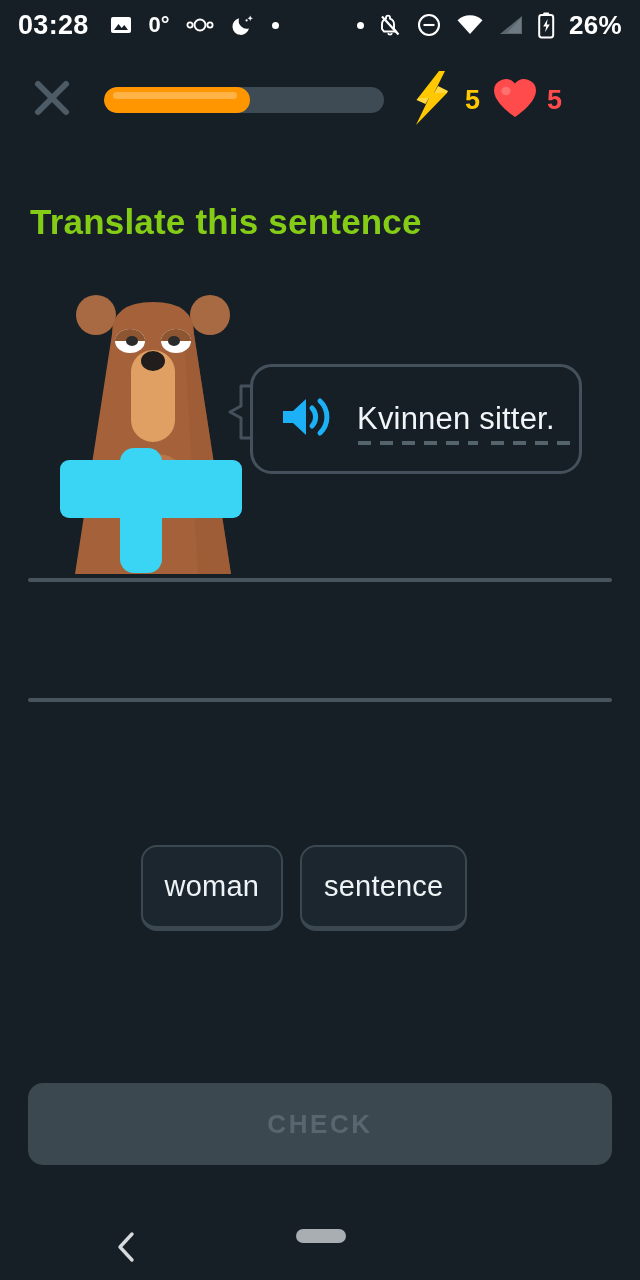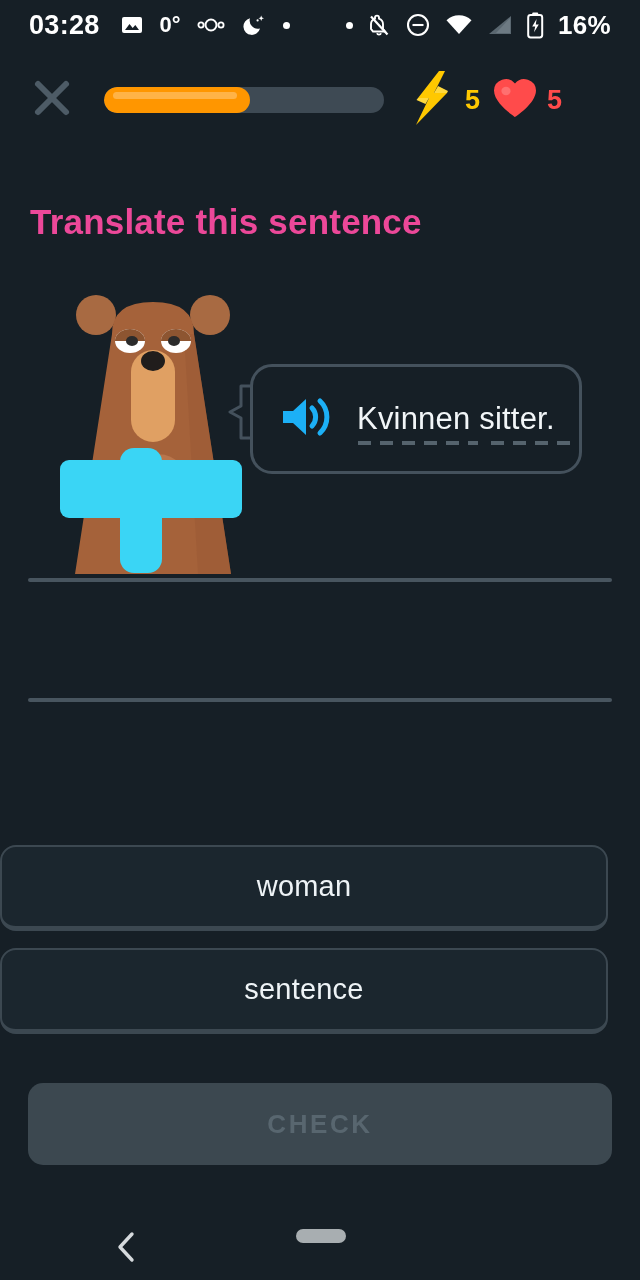--- a/index.html
+++ b/index.html
@@ -7,21 +7,21 @@
     width:640px; height:1280px;
     background:#161f26;
     font-family:"Liberation Sans", sans-serif;
     overflow:hidden;
   }
   .screen { position:relative; width:640px; height:1280px; background:#161f26; }
 
   
   .statusbar {
     position:absolute; top:0; left:0; width:640px; height:50px;
-    display:flex; align-items:center; padding:0 29px;
+    display:flex; align-items:center; padding:0 18px;
     color:#ffffff;
   }
   .sb-time { font-size:27px; font-weight:bold; letter-spacing:.3px; }
   .sb-left { display:flex; align-items:center; gap:16px; margin-left:20px; }
   .sb-right { display:flex; align-items:center; gap:14px; margin-left:auto; }
   .sb-temp { font-size:22px; font-weight:600; }
   .sb-batt-pct { font-size:26px; font-weight:bold; letter-spacing:.3px; }
   .ico { display:block; }
   .dot-ico { width:7px; height:7px; border-radius:50%; background:#fff; }
 
@@ -45,21 +45,21 @@
     background:rgba(255,255,255,.28); border-radius:4px;
   }
   .stat-group { display:flex; align-items:center; gap:9px; margin-left:12px; }
   .stat-num { font-size:27px; font-weight:bold; }
   .num-gem { color:#ffc800; }
   .num-heart { color:#ff4b4b; }
 
   
   .title {
     position:absolute; top:202px; left:30px;
-    font-size:35px; font-weight:bold; color:#ec4899; letter-spacing:.2px;
+    font-size:35px; font-weight:bold; color:#84cc16; letter-spacing:.2px;
   }
 
   
   .scene { position:absolute; top:288px; left:0; width:640px; height:300px; }
   .bear { position:absolute; left:58px; top:0; }
   .bubble {
     position:absolute; left:250px; top:76px;
     width:332px; height:110px;
     border:3px solid #44515c; border-radius:22px;
     display:flex; align-items:center; padding-left:26px;
@@ -80,21 +80,21 @@
   .ans-line {
     position:absolute; left:28px; width:584px; height:4px;
     background:#48555f; border-radius:2px;
   }
   .ans-line-1 { top:578px; }
   .ans-line-2 { top:698px; }
 
   
   .wordbank {
     position:absolute; top:845px; left:0; width:608px;
-    display:flex; justify-content:center; gap:17px;flex-direction:column;
+    display:flex; justify-content:center; gap:17px;
   }
   .tile {
     background:#1b262e;
     border:2px solid #3c4851;
     border-bottom:5px solid #3c4851;
     border-radius:16px;
     height:86px;
     padding:0 22px;
     display:flex; align-items:center; justify-content:center;
     color:#eef3f6; font-size:29px; letter-spacing:.2px;
@@ -178,21 +178,21 @@
             <path d="M23 4v15H9z" fill="#6d7a83"></path>
           </svg>
       </span>
       <span>
         <svg class="ico" width="17" height="27" viewBox="0 0 17 27">
             <rect x="1.2" y="3" width="14" height="22.5" rx="2.4" fill="none" stroke="#fff" stroke-width="2"></rect>
             <rect x="5.2" y="0.6" width="6" height="2.6" rx="1" fill="#fff"></rect>
             <path d="M9.6 7l-4.4 7.5h3l-1.2 5.8 4.8-7.8h-3z" fill="#fff"></path>
           </svg>
       </span>
-      <span class="sb-batt-pct">16%</span>
+      <span class="sb-batt-pct">26%</span>
     </div>
   </div>
 
   <div class="header">
     <div class="close-btn">
       <span>
         <svg width="44" height="44" viewBox="0 0 44 44">
             <line x1="8" y1="8" x2="36" y2="36" stroke="#4d5b66" stroke-width="6" stroke-linecap="round"></line>
             <line x1="36" y1="8" x2="8" y2="36" stroke="#4d5b66" stroke-width="6" stroke-linecap="round"></line>
           </svg>

